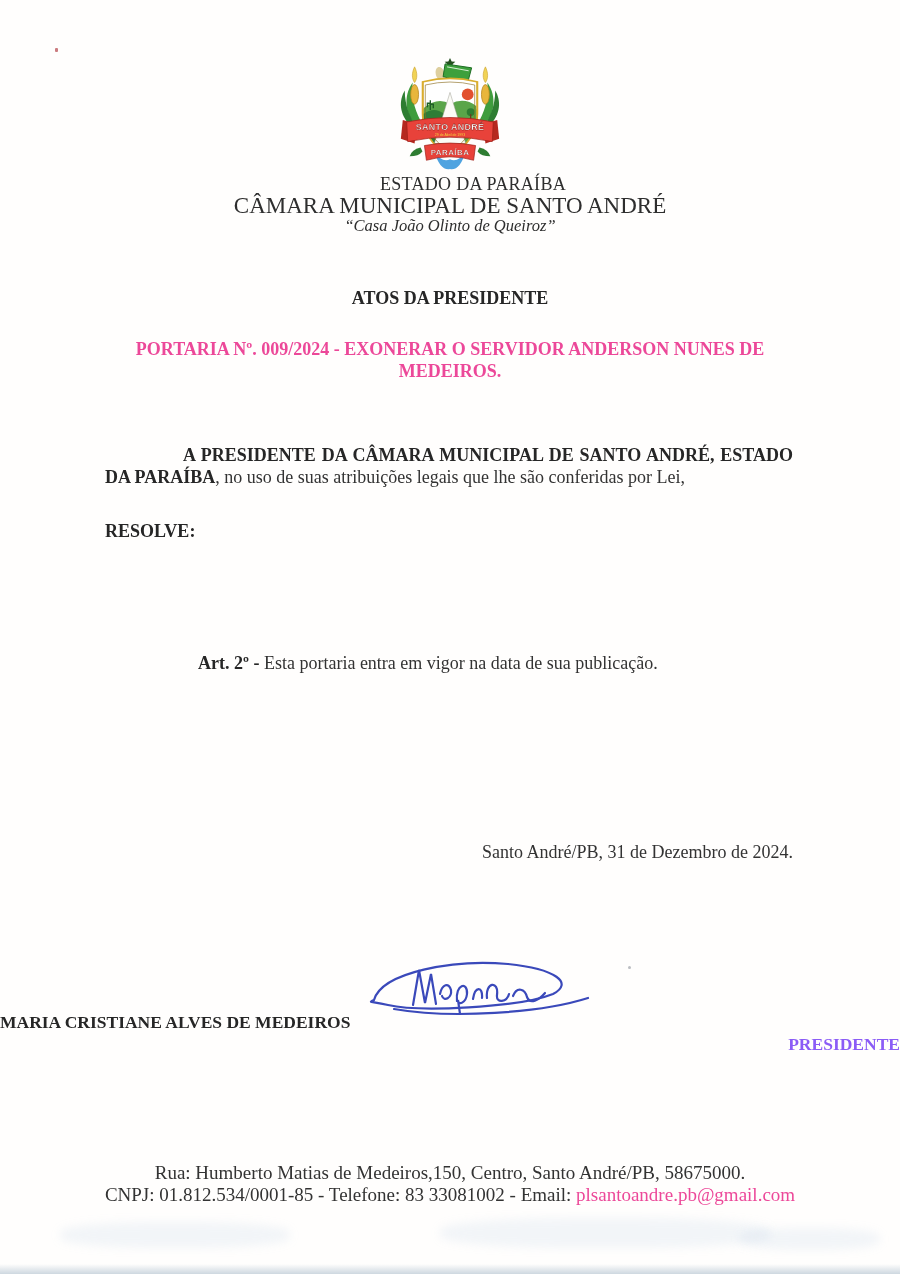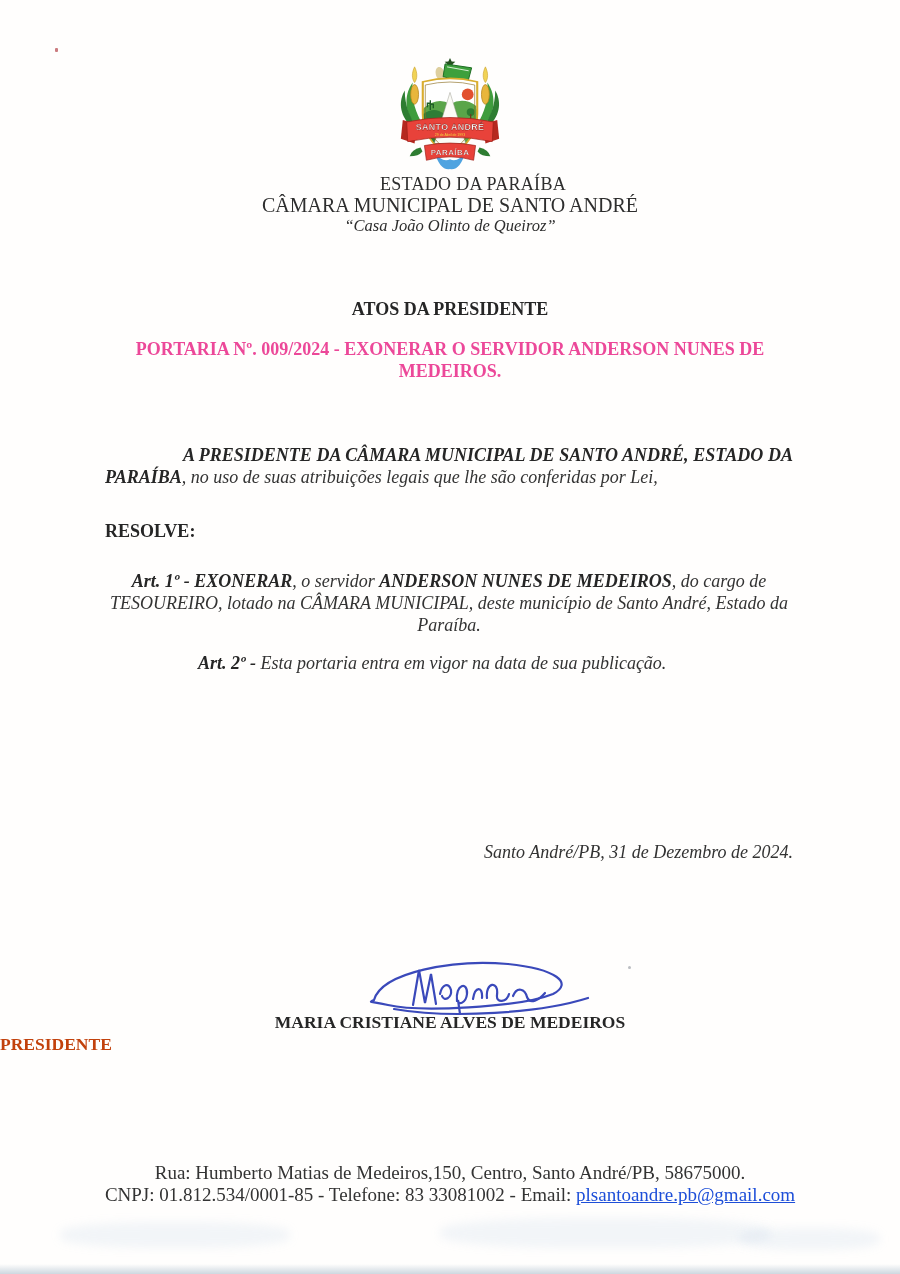--- a/index.html
+++ b/index.html
@@ -9,47 +9,47 @@
     background:#fffefd;
     overflow:hidden;
     font-family:"Liberation Serif","DejaVu Serif",serif;
     color:#2e2e2e;
   }
 
   .crest{position:absolute;left:391px;top:56px;width:118px;height:122px;}
 
   .header-block{position:absolute;top:174px;left:0;width:900px;text-align:center;}
   .header-line1{font-size:18px;line-height:21px;letter-spacing:.3px;padding-left:46px;}
-  .header-line2{font-size:20px;line-height:21px;}
+  .header-line2{font-size:23px;line-height:21px;}
   .header-line3{font-size:16.5px;line-height:20px;font-style:italic;}
 
-  .atos-title{position:absolute;top:299px;left:0;width:900px;text-align:center;
+  .atos-title{position:absolute;top:288px;left:0;width:900px;text-align:center;
     font-weight:bold;font-size:18px;color:#262626;}
   .portaria-title{position:absolute;top:339px;left:115px;width:670px;text-align:center;
     font-weight:bold;font-size:18px;line-height:21.5px;color:#ec4899;}
 
-  .body-text{font-size:18px;line-height:22px;color:#333;font-style:italic;}
+  .body-text{font-size:18px;line-height:22px;color:#333;}
   .p1{position:absolute;top:444px;left:105px;width:688px;text-align:justify;text-indent:78px;}
   .resolve{position:absolute;top:521px;left:105px;font-weight:bold;font-size:18px;color:#262626;}
   .art1{position:absolute;top:570px;left:105px;width:688px;text-align:center;}
   .art2{position:absolute;top:652px;left:105px;width:688px;text-indent:93px;}
   .art3{position:absolute;top:691px;left:105px;width:688px;text-indent:93px;}
   .publish{position:absolute;top:777px;left:105px;}
   .dateline{position:absolute;top:841px;left:105px;width:688px;text-align:right;}
   b,.bold{font-weight:bold;color:#262626;}
 
   .sig-scrawl{position:absolute;left:356px;top:956px;width:238px;height:72px;}
-  .sig-name{position:absolute;top:1012px;left:0;width:900px;text-align:center;
+  .sig-name{position:absolute;top:1012px;left:0;width:900px;
     font-weight:bold;font-size:17.5px;color:#262626;}
-  .sig-role{position:absolute;top:1034px;left:0;width:900px;text-align:left;
-    font-weight:bold;font-size:17.5px;color:#c2410c;}
+  .sig-role{position:absolute;top:1034px;left:0;width:900px;text-align:right;
+    font-weight:bold;font-size:17.5px;color:#8b5cf6;}
 
   .footer-block{position:absolute;top:1162px;left:0;width:900px;text-align:center;
     font-size:19px;line-height:22px;color:#333;}
-  .email-link{color:#1d4ed8;text-decoration:underline;cursor:pointer;}
+  .email-link{color:#ec4899;cursor:pointer;}
 
   
   .red-speck{position:absolute;left:55px;top:48px;width:3px;height:4px;
     background:rgba(185,80,85,.75);border-radius:1px;}
   .gray-speck{position:absolute;left:628px;top:966px;width:3px;height:3px;
     background:rgba(120,125,135,.5);border-radius:50%;}
   .bleed{position:absolute;background:rgba(150,185,215,.12);filter:blur(5px);border-radius:40%;}
   .bleed1{left:60px;top:1222px;width:230px;height:26px;}
   .bleed2{left:440px;top:1218px;width:330px;height:30px;}
   .bleed3{left:740px;top:1228px;width:140px;height:22px;}
@@ -121,21 +121,20 @@
     <div class="header-line3">“Casa João Olinto de Queiroz”</div>
   </div>
 
   <div class="atos-title">ATOS DA PRESIDENTE</div>
   <div class="portaria-title">PORTARIA Nº. 009/2024 - EXONERAR O SERVIDOR ANDERSON NUNES DE MEDEIROS.</div>
 
   <div class="body-text p1"><b>A PRESIDENTE DA CÂMARA MUNICIPAL DE SANTO ANDRÉ, ESTADO DA PARAÍBA</b><span>, no uso de suas atribuições legais que lhe são conferidas por Lei,</span></div>
 
   <div class="resolve">RESOLVE:</div>
 
-  <div class="body-text art1"><b>Art. 1º - EXONERAR</b><span>, o servidor </span><b>ANDERSON NUNES DE MEDEIROS</b><span>, do cargo de TESOUREIRO, lotado na CÂMARA MUNICIPAL, deste município de Santo André, Estado da Paraíba.</span></div>
 
   <div class="body-text art2"><b>Art. 2º - </b><span>Esta portaria entra em vigor na data de sua publicação.</span></div>
 
 
 
   <div class="body-text dateline">Santo André/PB, 31 de Dezembro de 2024.</div>
 
   <svg class="sig-scrawl" viewBox="0 0 238 72">
     <g fill="none" stroke="#2a3ab5" stroke-width="2.2" stroke-linecap="round" opacity="0.92">
       <path d="M18,44 C26,16 98,3 152,8 C200,13 218,27 197,38 C162,52 62,56 32,49 C14,45 12,47 18,44 Z"></path>

